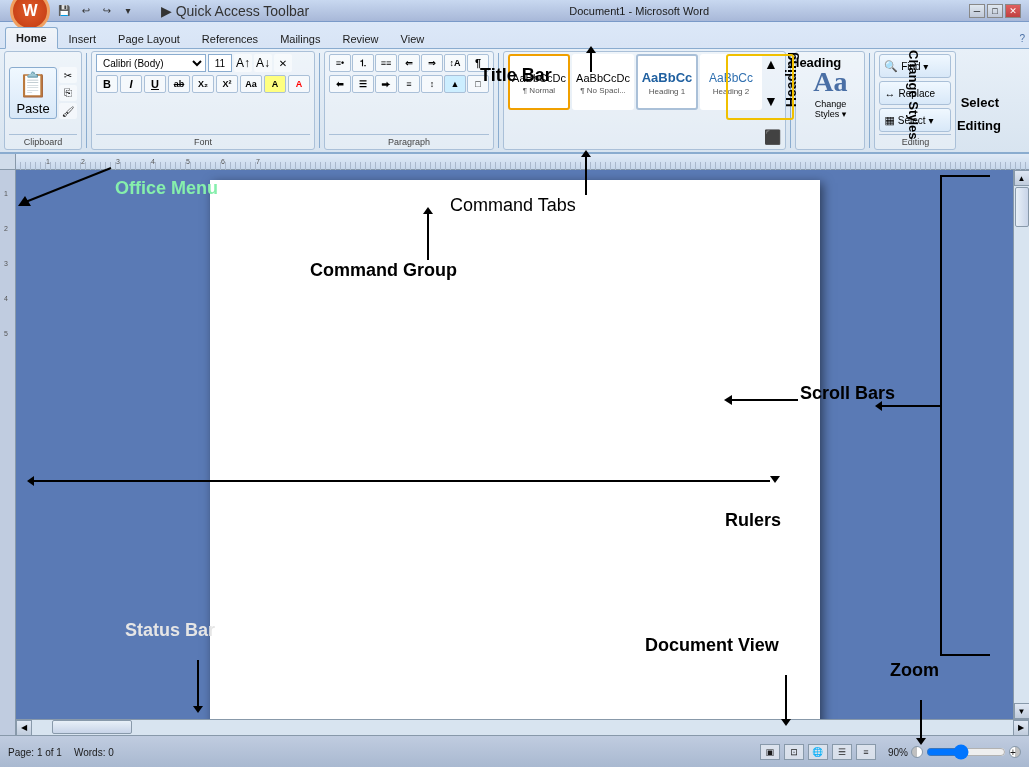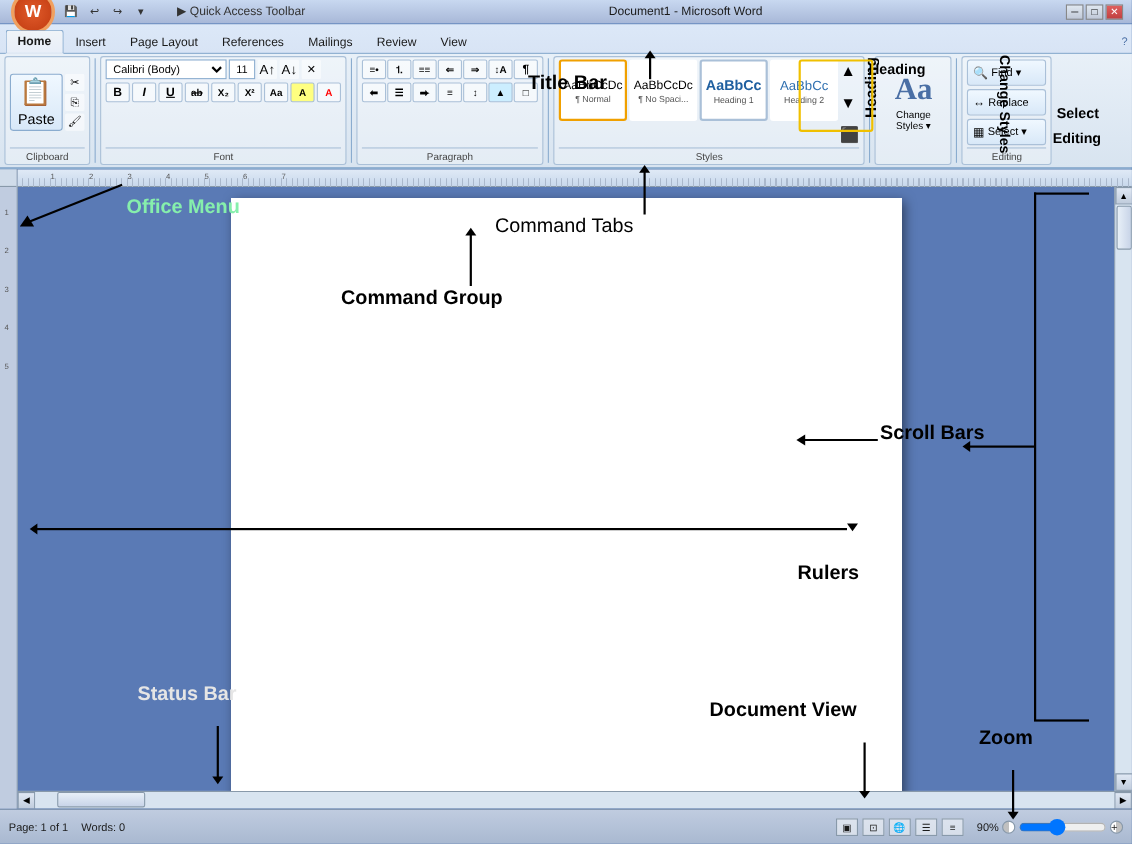--- a/index.html
+++ b/index.html
@@ -366,21 +366,21 @@
 
     <div class="office-btn">W</div>
 
     <div class="quick-access">
       <div class="qa-btn">💾</div>
       <div class="qa-btn">↩</div>
       <div class="qa-btn">↪</div>
       <div class="qa-btn">▾</div>
 
     </div>
-    <div style="font-size:11px;color:#333;margin-left:20px;">▶ <span>Quick Access Toolbar</span></div>
+    <div style="font-size:14px;color:#333;margin-left:20px;">▶ <span>Quick Access Toolbar</span></div>
   </div>
   <div id="title-bar-center">Document1 - Microsoft Word</div>
   <div id="title-bar-right">
     <div class="win-btn">─</div>
     <div class="win-btn">□</div>
     <div class="win-btn" style="background:linear-gradient(to bottom,#e06060,#c04040);color:white;">✕</div>
   </div>
 </div>
 
 <div id="ribbon">
@@ -489,21 +489,20 @@
         <div class="style-swatch">
           <div class="style-preview" style="font-size:12px;color:#3070b0;">AaBbCc</div>
           <div class="style-name">Heading 2</div>
         </div>
         <div style="display:flex;flex-direction:column;justify-content:space-between;padding:2px 0;">
           <div style="font-size:14px;cursor:pointer;">▲</div>
           <div style="font-size:14px;cursor:pointer;">▼</div>
           <div style="font-size:14px;cursor:pointer;">⬛</div>
         </div>
       </div>
-      <div class="ribbon-group-label">Styles</div>
     </div>
 
     <div class="separator"></div>
 
     <div class="ribbon-group" id="group-change-styles">
       <div class="ribbon-group-content" style="flex-direction:column;align-items:center;justify-content:center;flex:1;">
         <div class="change-styles-btn">
           <div style="font-size:28px;color:#4a6fa5;font-family:serif;font-weight:bold;">Aa</div>
           <div style="font-size:9px;text-align:center;line-height:1.1;">Change<br>Styles ▾</div>
         </div>

